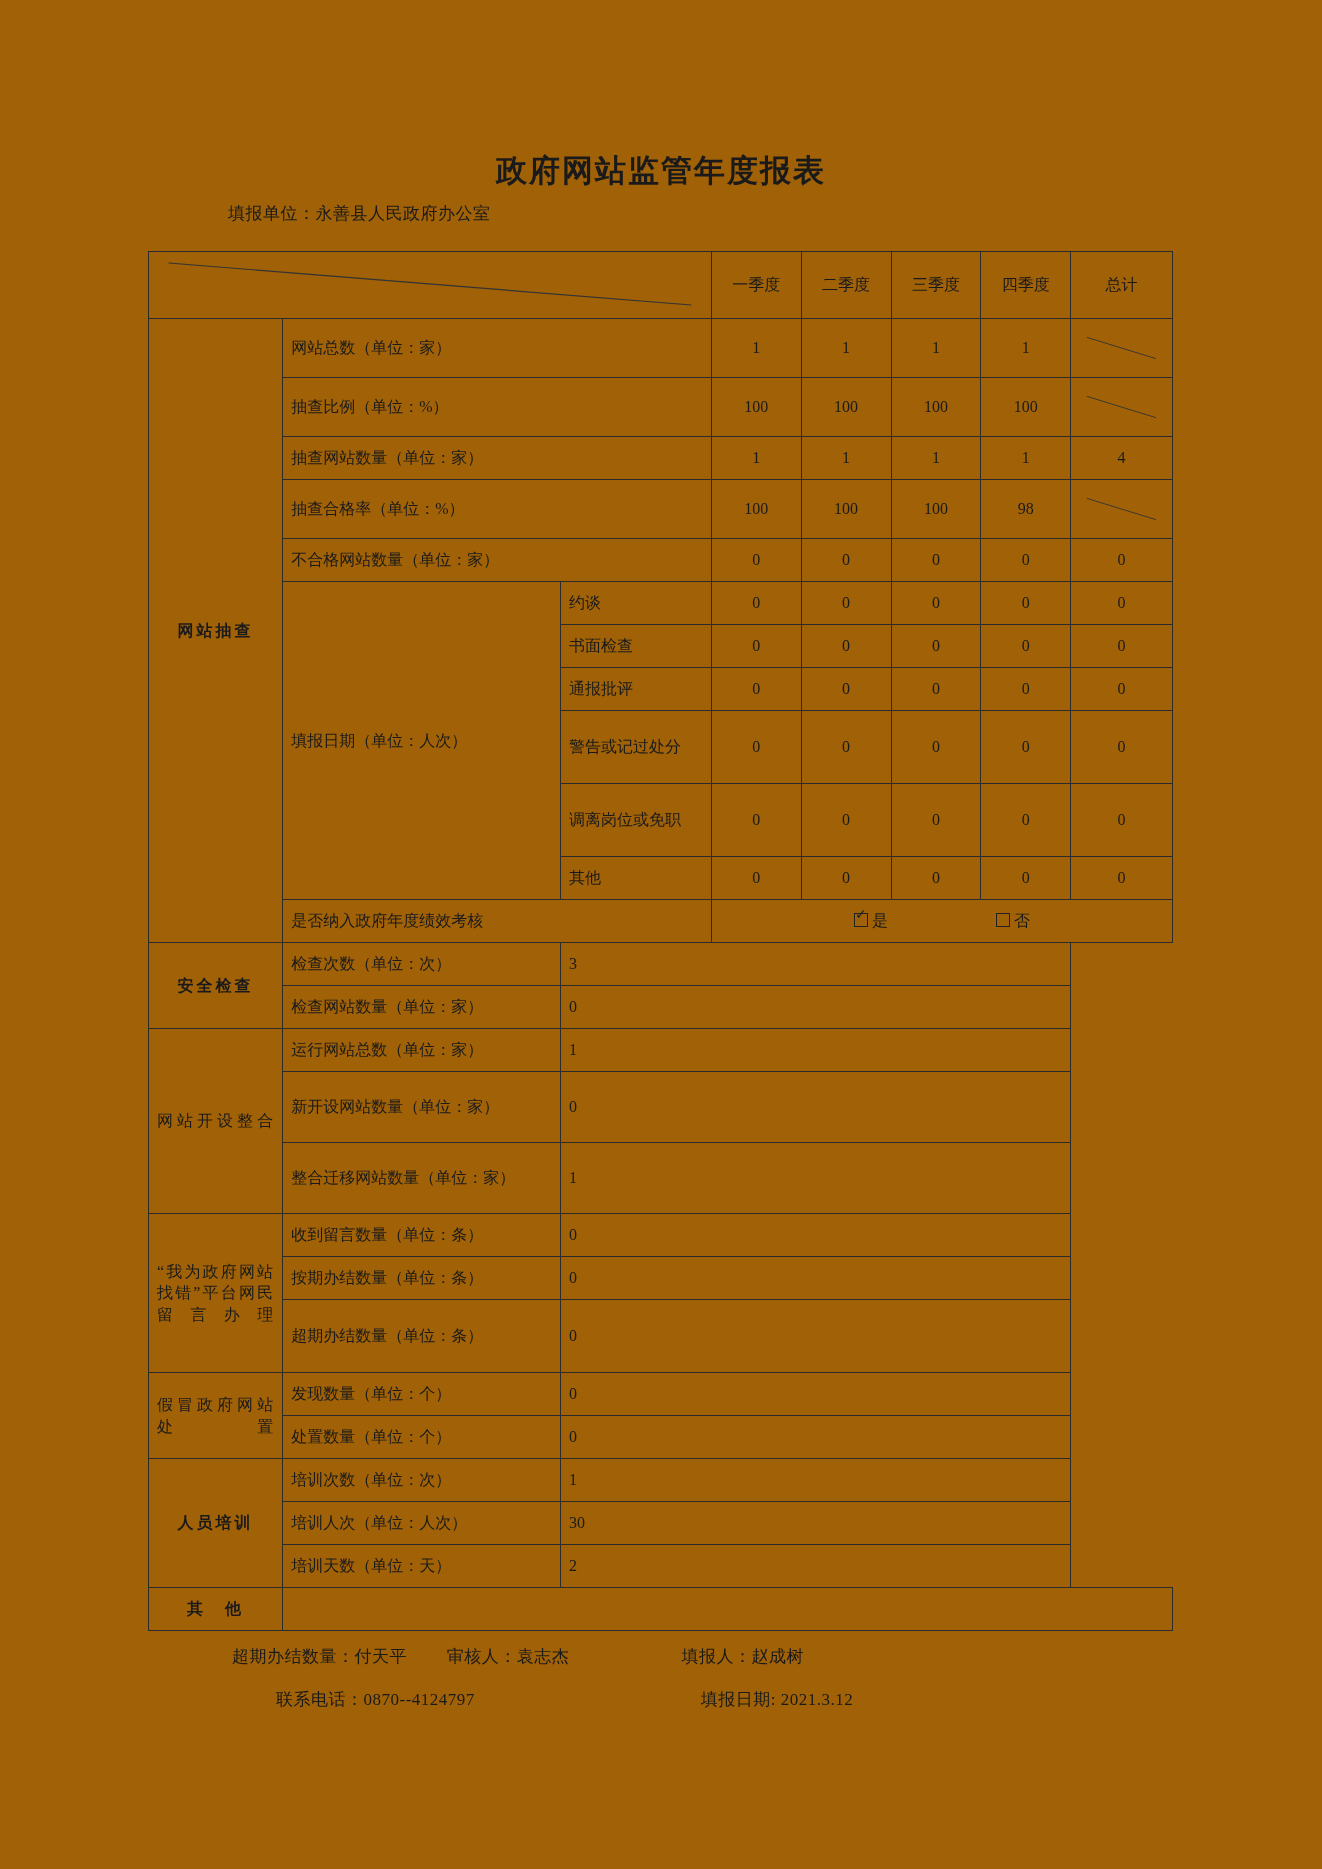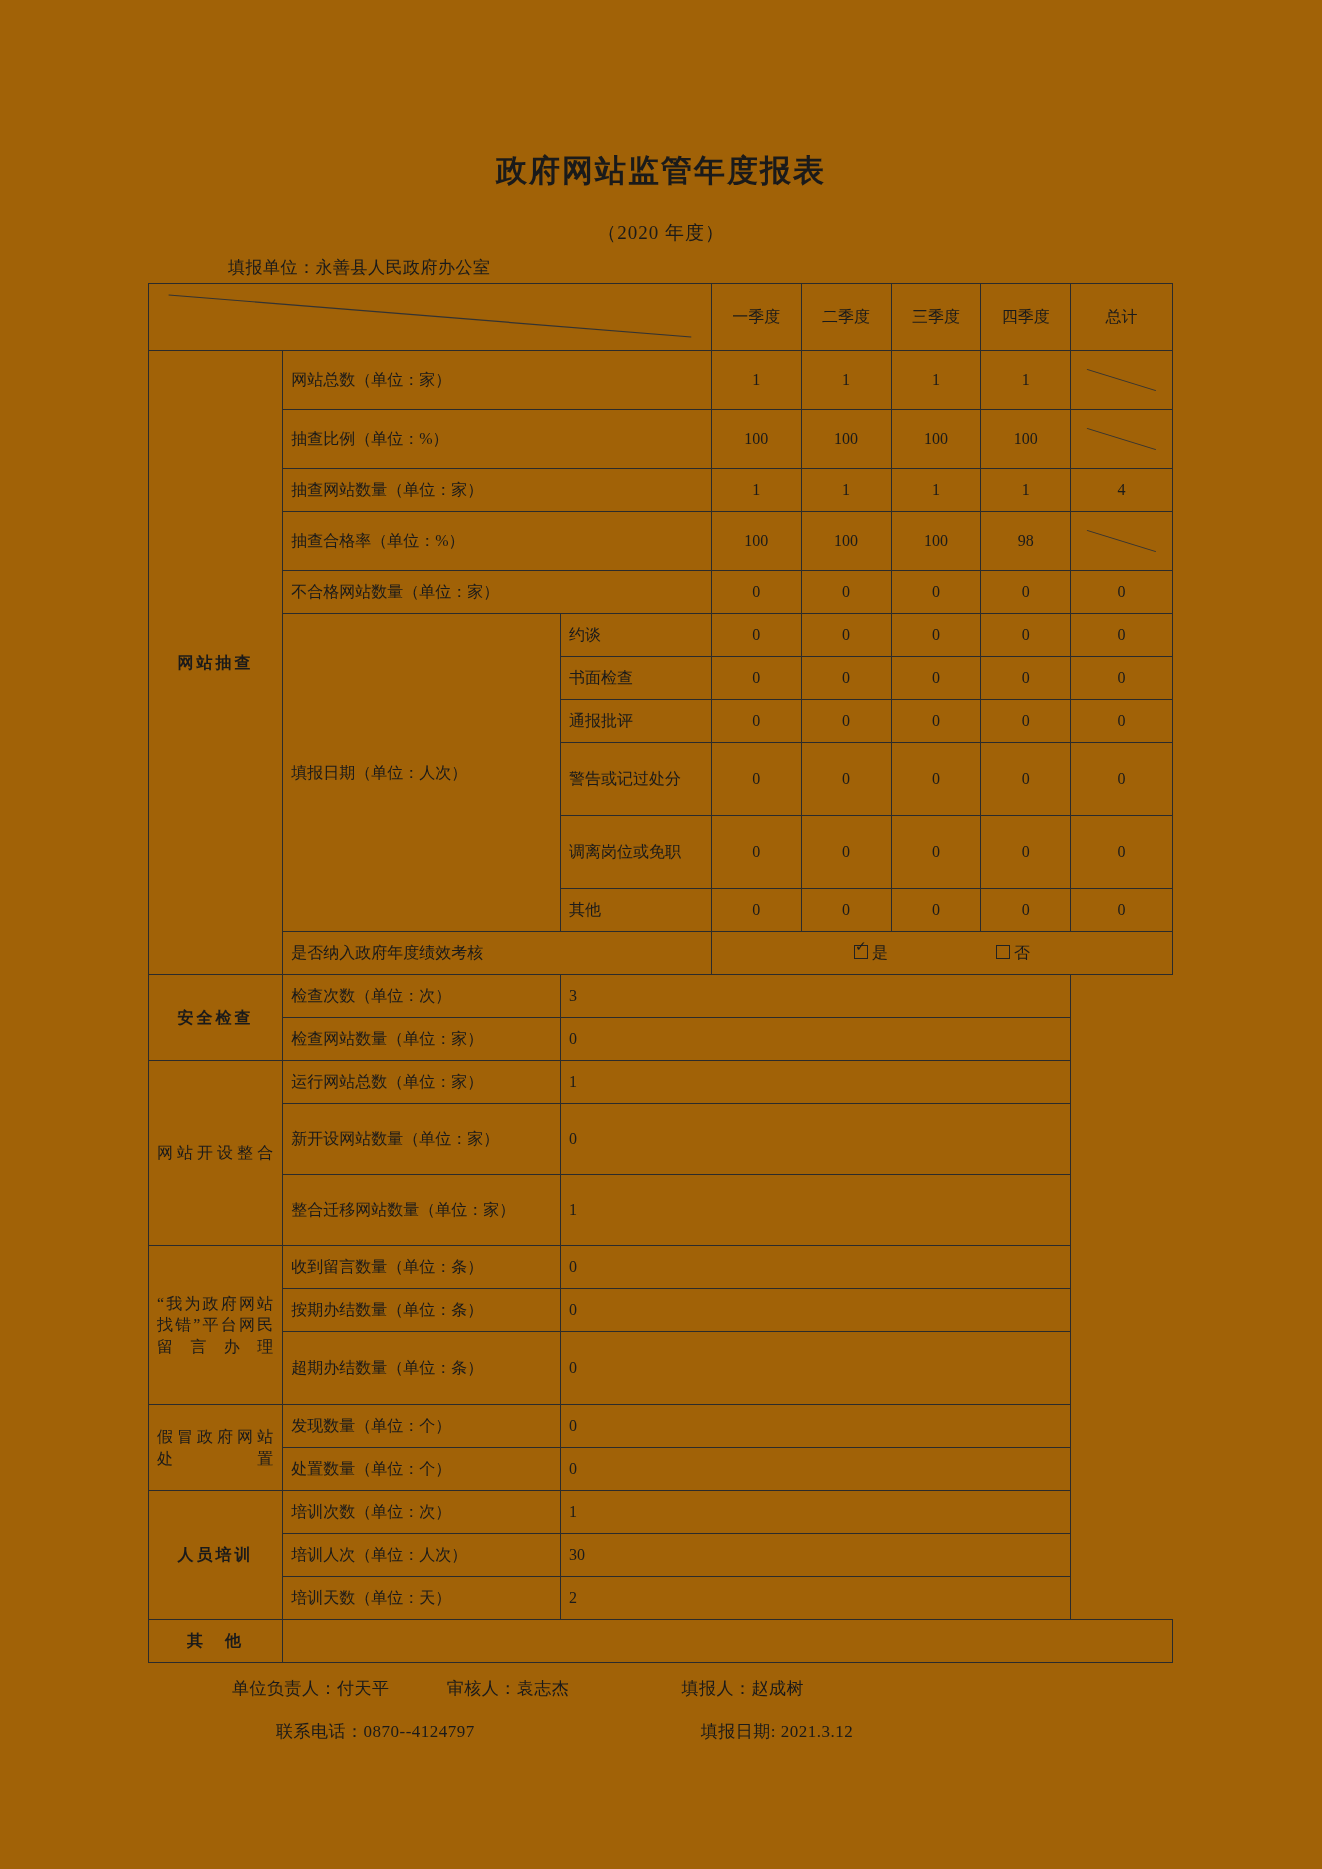--- a/index.html
+++ b/index.html
@@ -38,21 +38,21 @@
   }
   .filler-line {
     margin-top: 10px;
     margin-left: 228px;
     font-size: 17px;
     letter-spacing: 0.5px;
   }
   table.main {
     border-collapse: collapse;
     margin-left: 148px;
-    margin-top: 4px;
+    margin-top: 26px;
     width: 1025px;
     table-layout: fixed;
   }
   table.main td {
     border: 1px solid #2b2b2b;
     font-size: 16px;
     padding: 5px 8px;
     vertical-align: middle;
     line-height: 1.35;
     height: 32px;
@@ -130,21 +130,20 @@
   .f-b { width: 230px; }
   .footer .row2 { margin-top: 20px; }
   .f-c { display:inline-block; width: 420px; margin-left: 44px; }
 </style>
 </head>
 <body>
 
 <div class="page">
 
   <div class="title">政府网站监管年度报表</div>
-  <div class="subtitle">（2020 年度）</div>
 
   <div class="filler-line">
     <span>填报单位：</span><span>永善县人民政府办公室</span>
   </div>
 
   <table class="main">
     <colgroup>
       <col style="width:112px">
       <col style="width:232px">
       <col style="width:126px">
@@ -350,21 +349,21 @@
     <tr>
       <td class="c-cat">其　他</td>
       <td colspan="7" class="c-val"></td>
     </tr>
 
   </tbody>
     </table>
 
   <div class="footer">
     <div class="row1">
-      <span class="f-a"><span>单位负责人：</span><span>付天平</span></span>
+      <span class="f-a"><span>超期办结数量：</span><span>付天平</span></span>
       <span class="f-b"><span>审核人：</span><span>袁志杰</span></span>
       <span><span>填报人：</span><span>赵成树</span></span>
     </div>
     <div class="row2">
       <span class="f-c"><span>联系电话：</span><span>0870--4124797</span></span>
       <span><span>填报日期:</span> <span>2021.3.12</span></span>
     </div>
   </div>
 
 </div>

